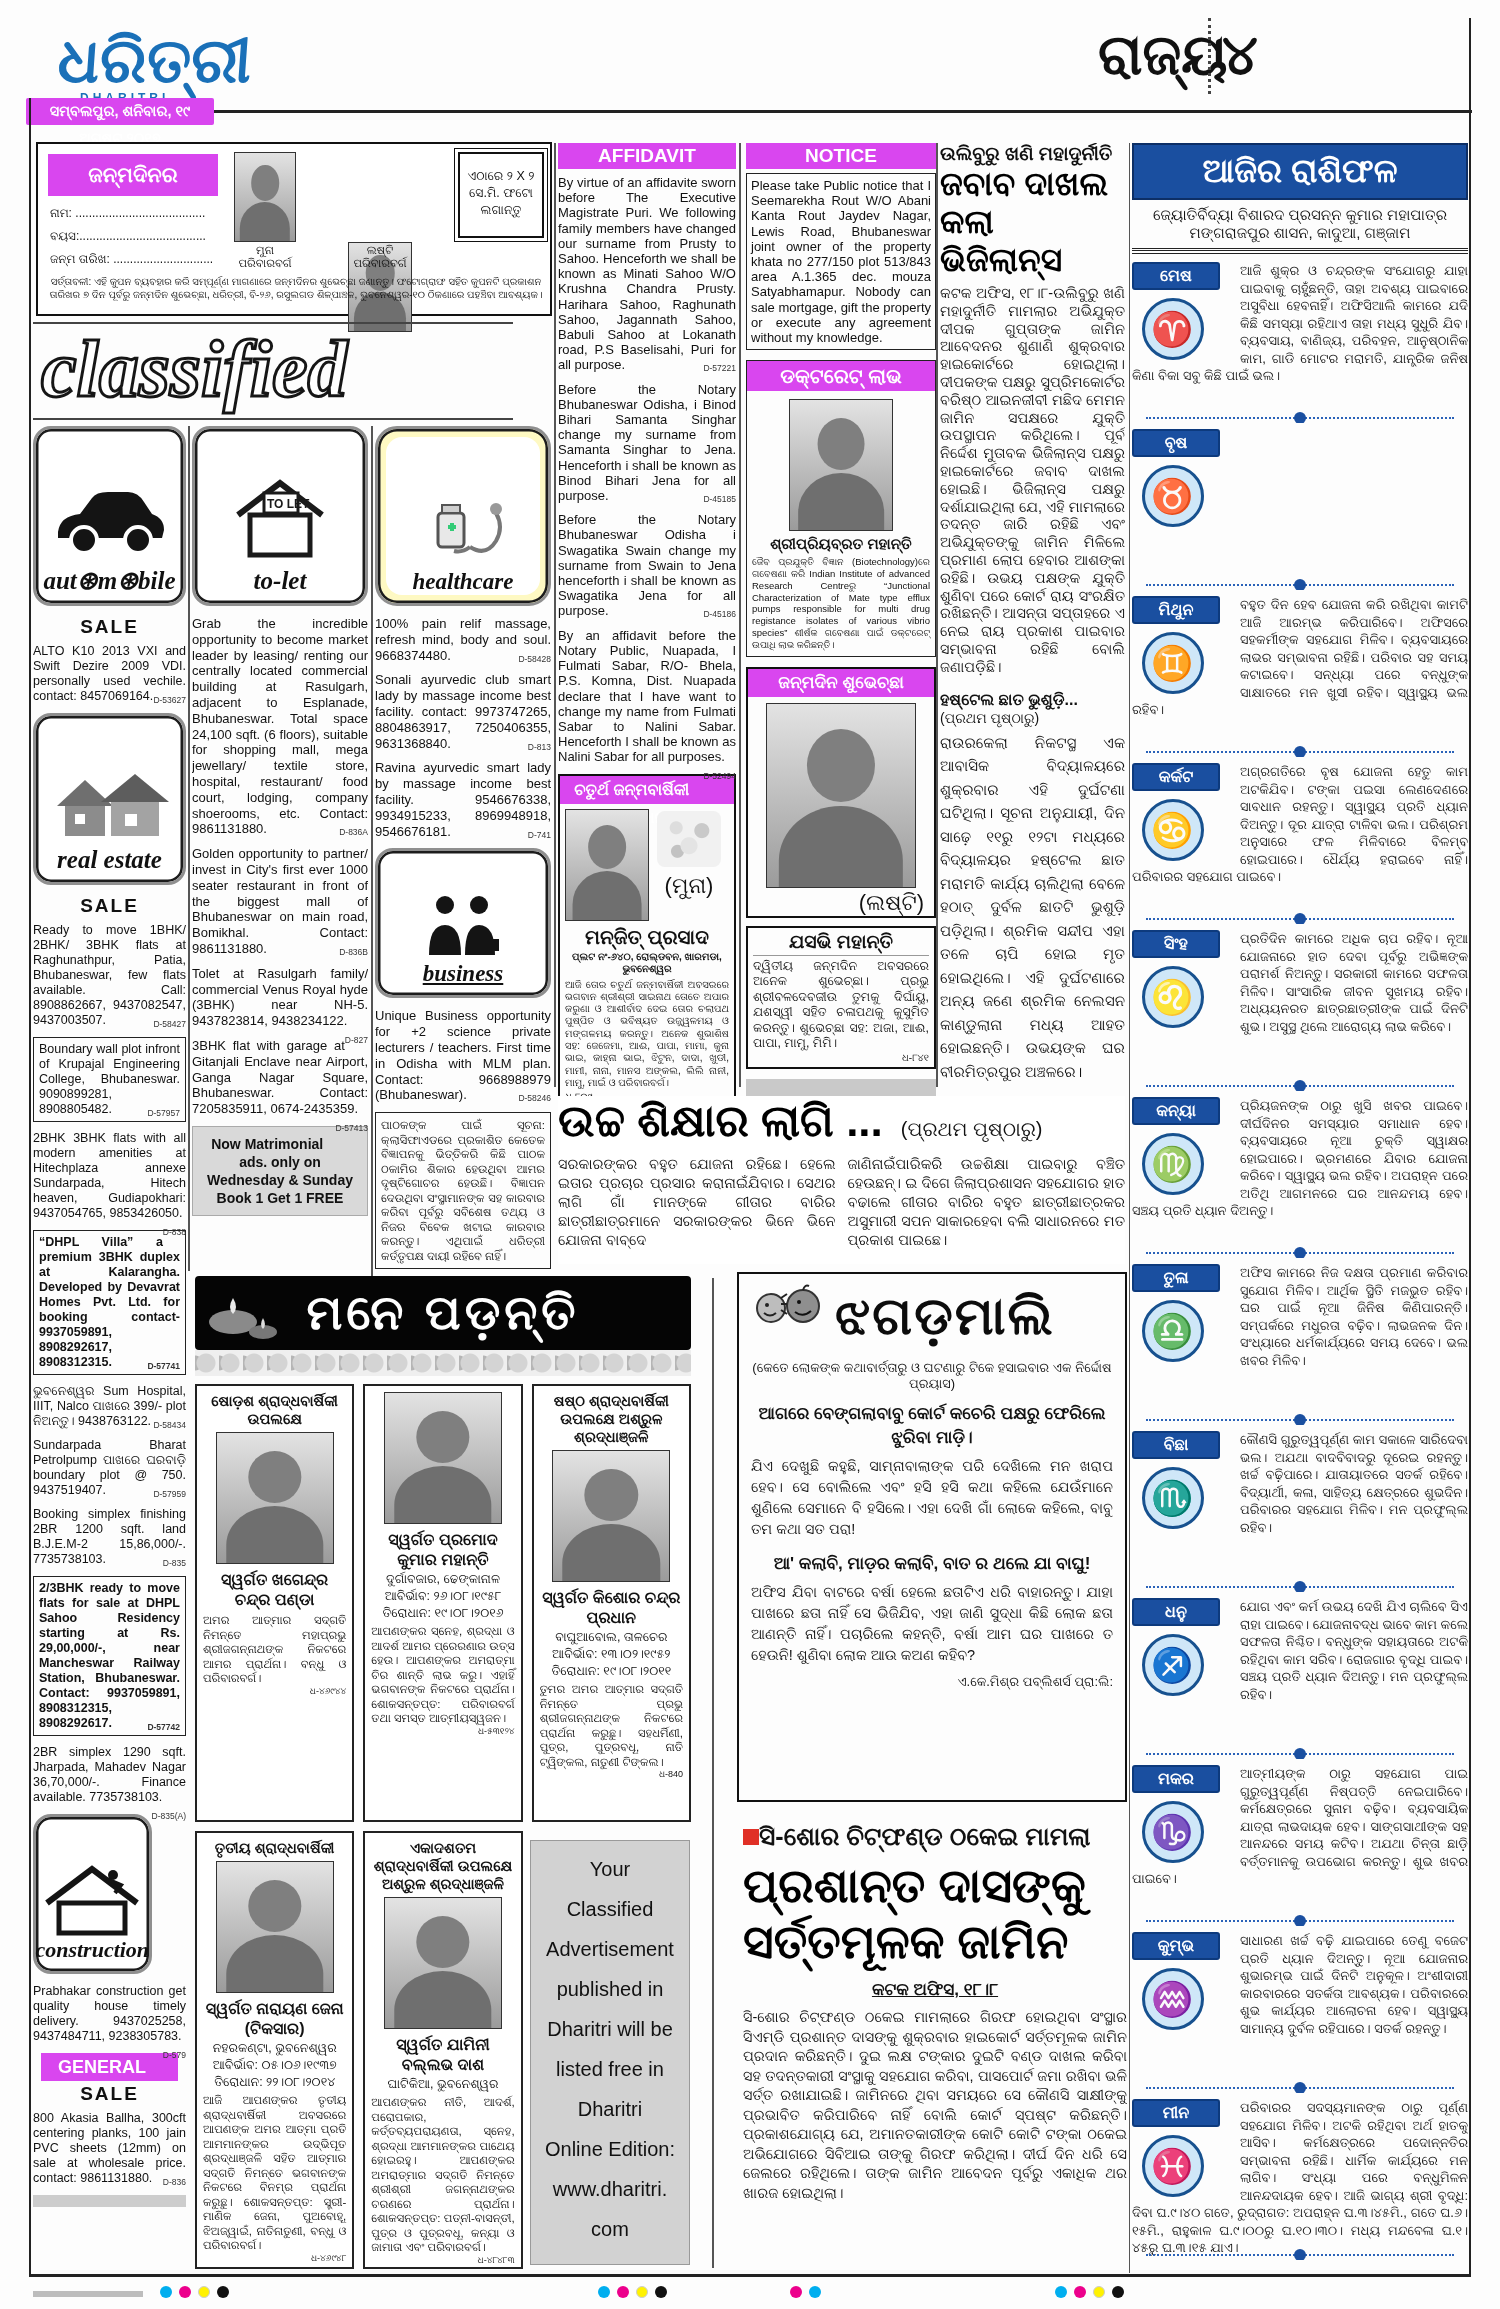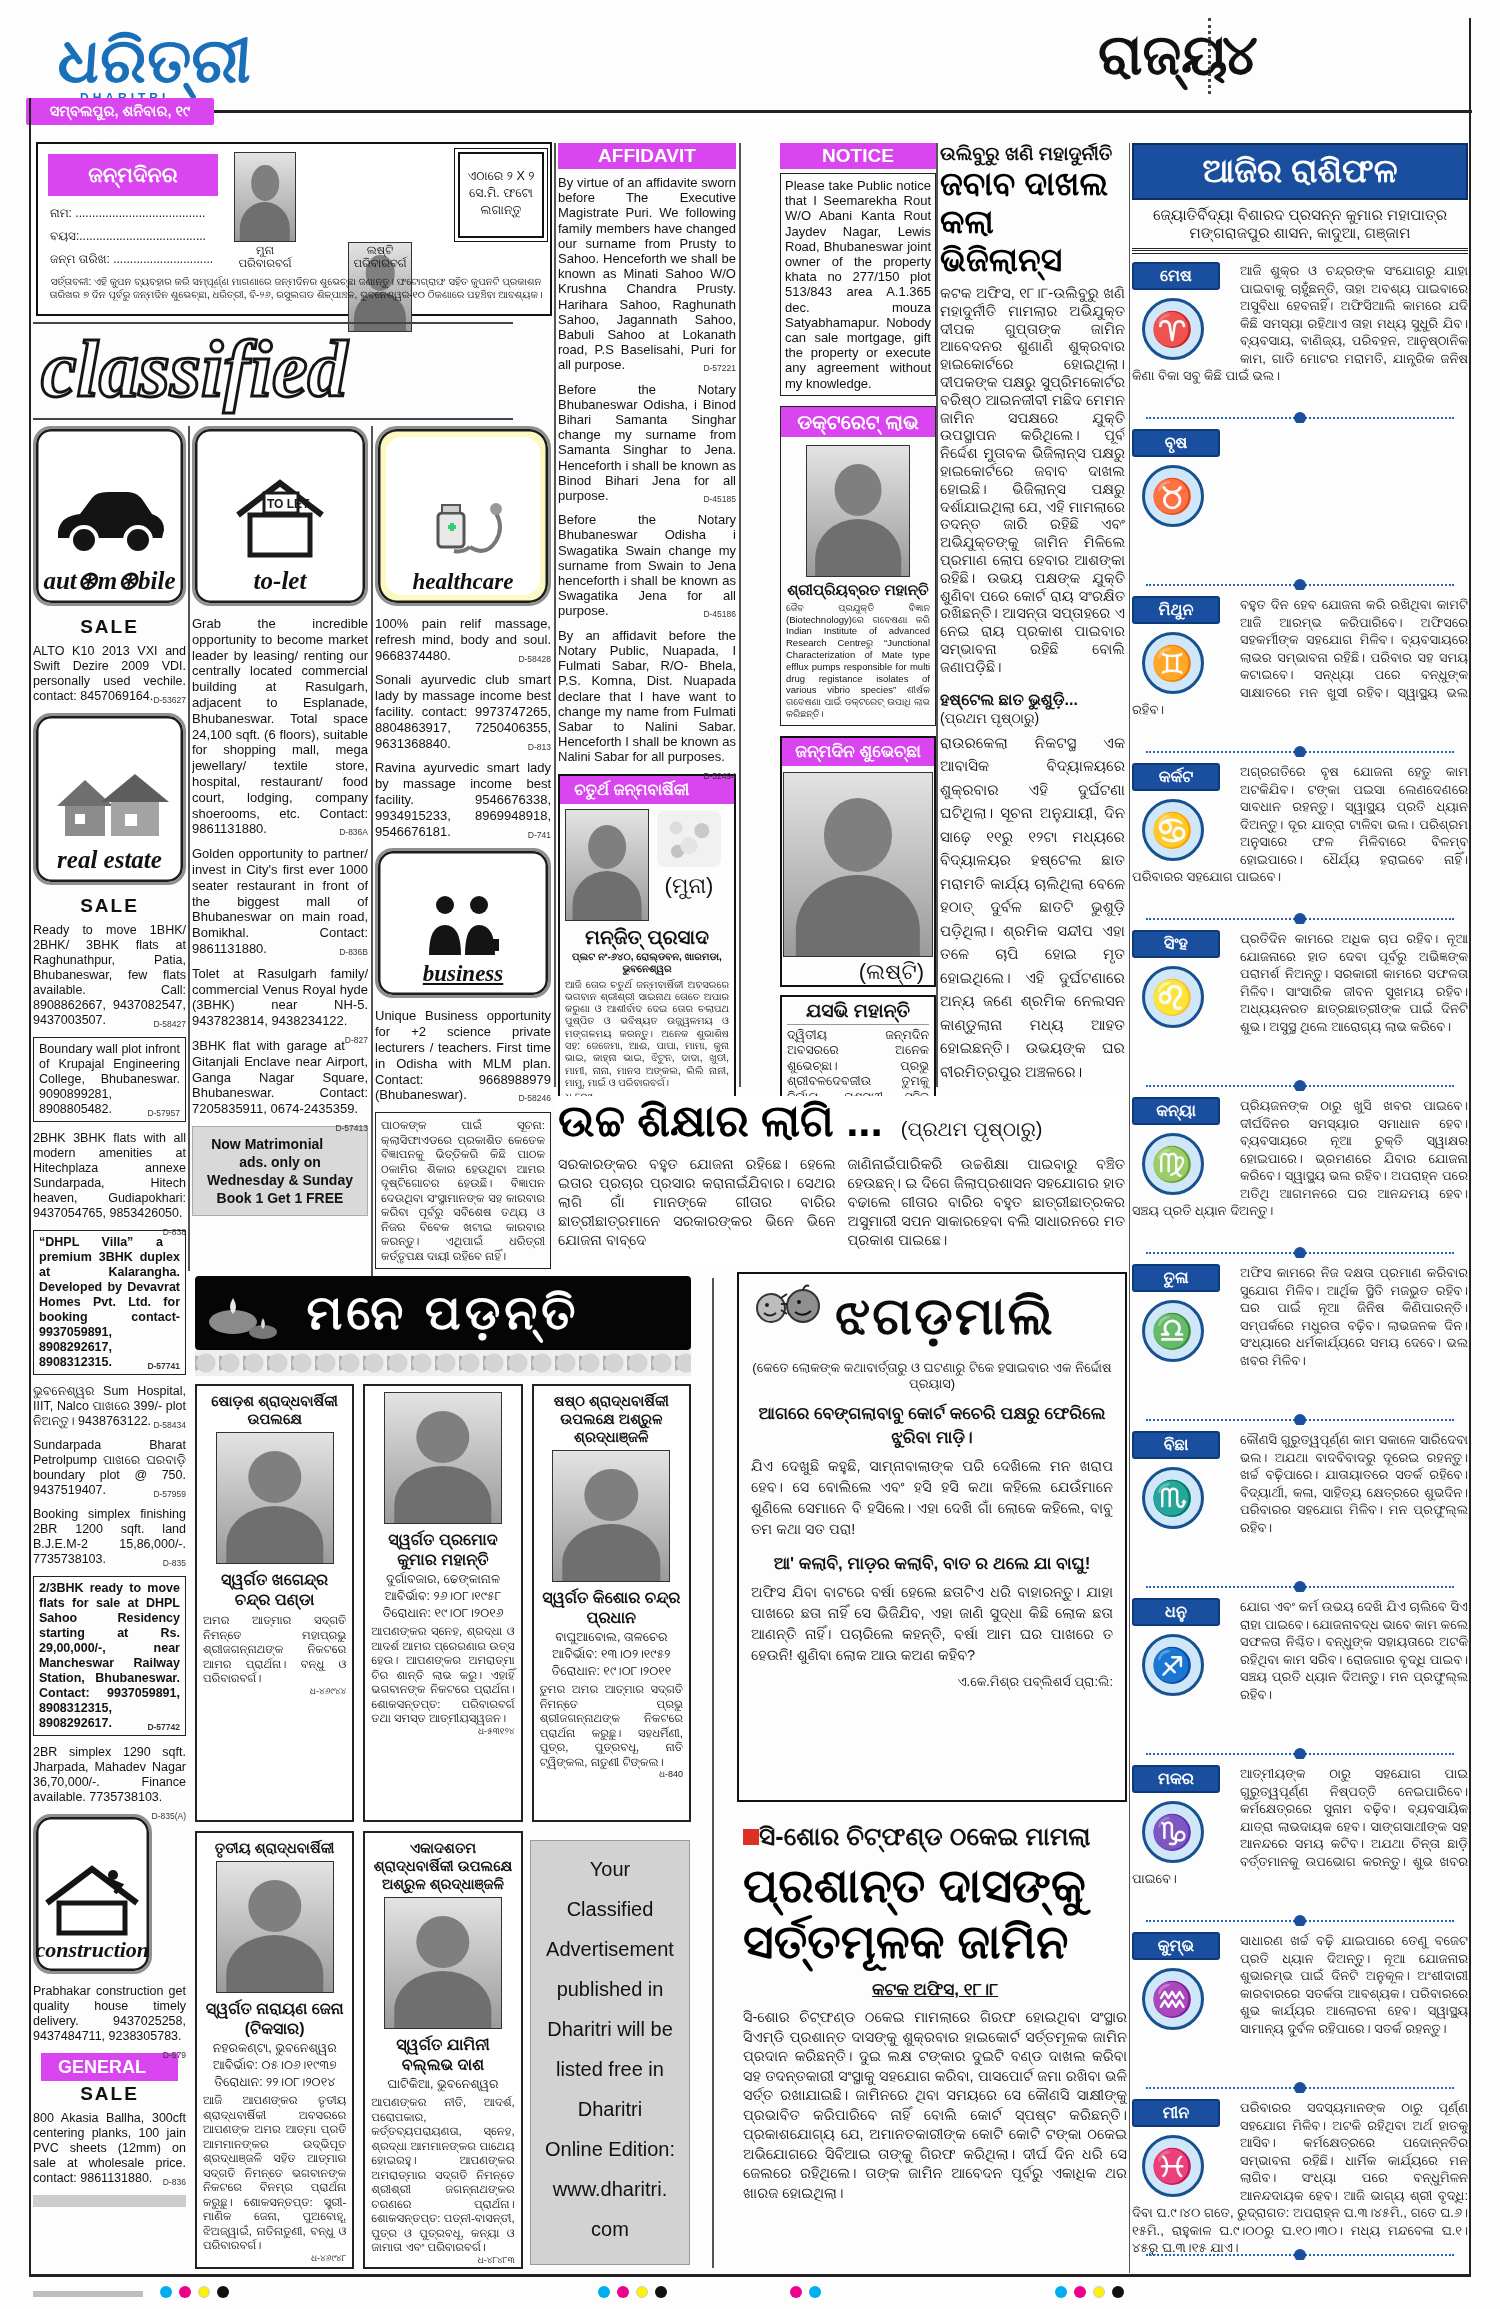--- a/index.html
+++ b/index.html
@@ -231,21 +231,21 @@
           <div style="font-size:22px;margin-top:6px;">(ମୁନା)</div>
         </div>
       </div>
       <div style="font-size:20px;font-weight:bold;text-align:center;">ମନ୍‌ଜିତ୍ ପ୍ରସାଦ</div>
       <div style="font-size:10px;font-weight:bold;text-align:center;margin:2px 0;">ପ୍ଲଟ ନଂ-୬୪୦, ରୋଲ୍ଡବନ, ଖାରମଡା, ଭୁବନେଶ୍ୱର</div>
       <div class="justify" style="font-size:10px;line-height:12.3px;padding:2px 5px;">ଆଜି ତୋର ଚତୁର୍ଥ ଜନ୍ମବାର୍ଷିକୀ ଅବସରରେ ଭଗବାନ ଶ୍ରୀଶ୍ରୀ ସାଇନାଥ ତୋତେ ଅପାର କରୁଣା ଓ ଆଶୀର୍ବାଦ ଦେଇ ତୋର ଚଲାପଥ ପୁଷ୍ପିତ ଓ ଭବିଷ୍ୟତ ଉଜ୍ଜ୍ୱଳମୟ ଓ ମଙ୍ଗଳମୟ କରନ୍ତୁ। ଅନେକ ଶୁଭାଶିଷ ସହ: ଜେଜେମା, ଆଈ, ପାପା, ମାମା, କୁନା ଭାଇ, କାହ୍ନା ଭାଇ, ଝିଟୁନ, ଦାଦା, ଖୁଡୀ, ମାମୀ, ନାନା, ମାନସ ଅଙ୍କଲ, ଲିଲି ନାନୀ, ମାମୁ, ମାଇଁ ଓ ପରିବାରବର୍ଗ।</div>
       <div style="font-size:10px;padding:0 5px 3px 5px;">ଧ-୮୦୯</div>
     </div>
   </div>
 
-  <div class="abs" style="left:780px;top:143px;width:156px;height:1000px;overflow:hidden;">
+  <div class="abs" style="left:746px;top:143px;width:190px;height:1000px;overflow:hidden;">
     <div class="hdr-black" style="height:26px;font-size:19px;line-height:26px;margin-bottom:4px;">NOTICE</div>
     <div style="border:1.5px solid #222;padding:4px;font-size:13px;line-height:15.2px;text-align:justify;">Please take Public notice that I Seemarekha Rout W/O Abani Kanta Rout Jaydev Nagar, Lewis Road, Bhubaneswar joint owner of the property khata no 277/150 plot 513/843 area A.1.365 dec. mouza Satyabhamapur. Nobody can sale mortgage, gift the property or execute any agreement without my knowledge.</div>
     <div style="border:1.5px solid #222;margin-top:10px;">
       <div class="hdr-black" style="height:30px;font-size:20px;line-height:30px;">ଡକ୍ଟରେଟ୍ ଲାଭ</div>
       <div class="portrait" style="width:104px;height:132px;margin:8px auto 4px auto;"></div>
       <div style="font-size:15px;font-weight:bold;text-align:center;">ଶ୍ରୀପ୍ରିୟବ୍ରତ ମହାନ୍ତି</div>
       <div class="justify" style="font-size:9.5px;line-height:11.8px;padding:3px 5px 5px 5px;">ଜୈବ ପ୍ରଯୁକ୍ତି ବିଜ୍ଞାନ (Biotechnology)ରେ ଗବେଷଣା କରି Indian Institute of advanced Research Centreରୁ “Junctional Characterization of Mate type efflux pumps responsible for multi drug registance isolates of various vibrio species” ଶୀର୍ଷକ ଗବେଷଣା ପାଇଁ ଡକ୍ଟରେଟ୍ ଉପାଧି ଲାଭ କରିଛନ୍ତି।</div>
     </div>
     <div style="border:2px solid #111;margin-top:10px;">
       <div class="hdr-black" style="height:28px;font-size:17px;line-height:28px;">ଜନ୍ମଦିନ ଶୁଭେଚ୍ଛା</div>

